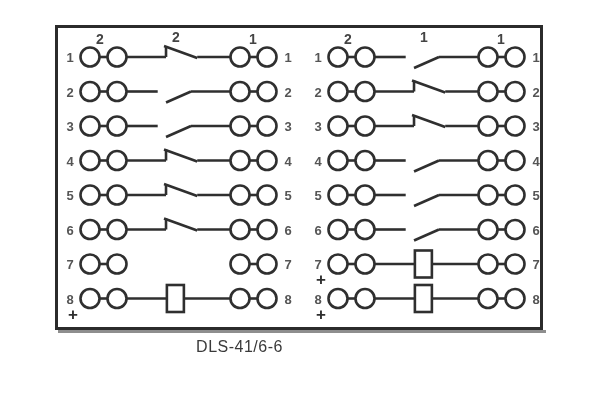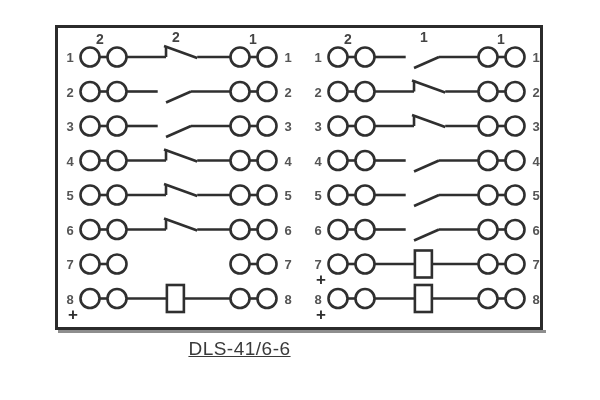--- a/index.html
+++ b/index.html
@@ -79,24 +79,23 @@
     font-weight: bold;
     fill: #2f2f2f;
   }
   #caption {
     position: absolute;
     left: 0;
     top: 338px;
     width: 479px;
     text-align: center;
     font-family: "Liberation Sans", sans-serif;
-    font-size: 19px;
+    font-size: 16px;
     color: #3a3a3a;
     letter-spacing: 0.5px;
-    text-decoration: underline;
   }
 </style>
 </head>
 <body>
 
 <div id="stage">
 
   <div id="diagram-frame"></div>
   <div id="frame-shadow"></div>
 

